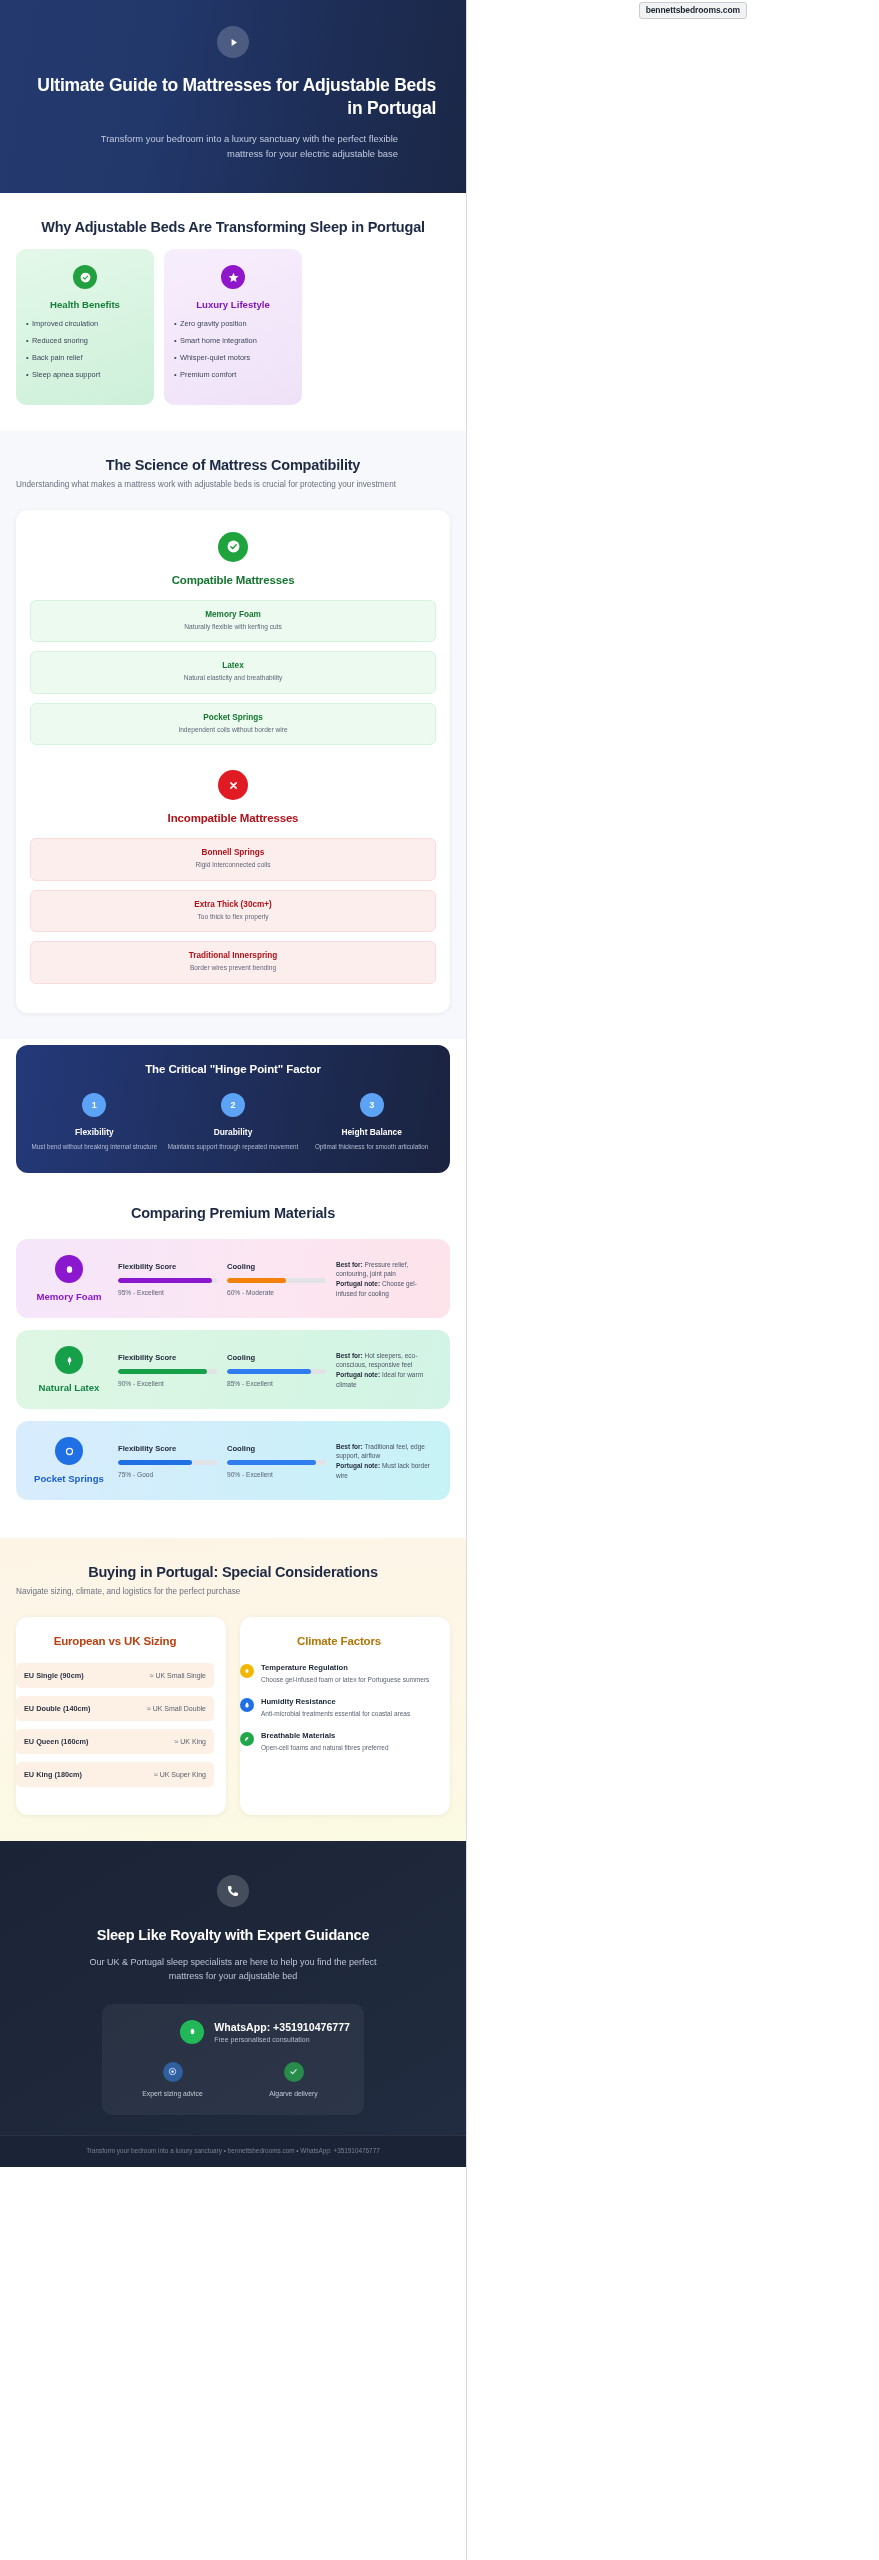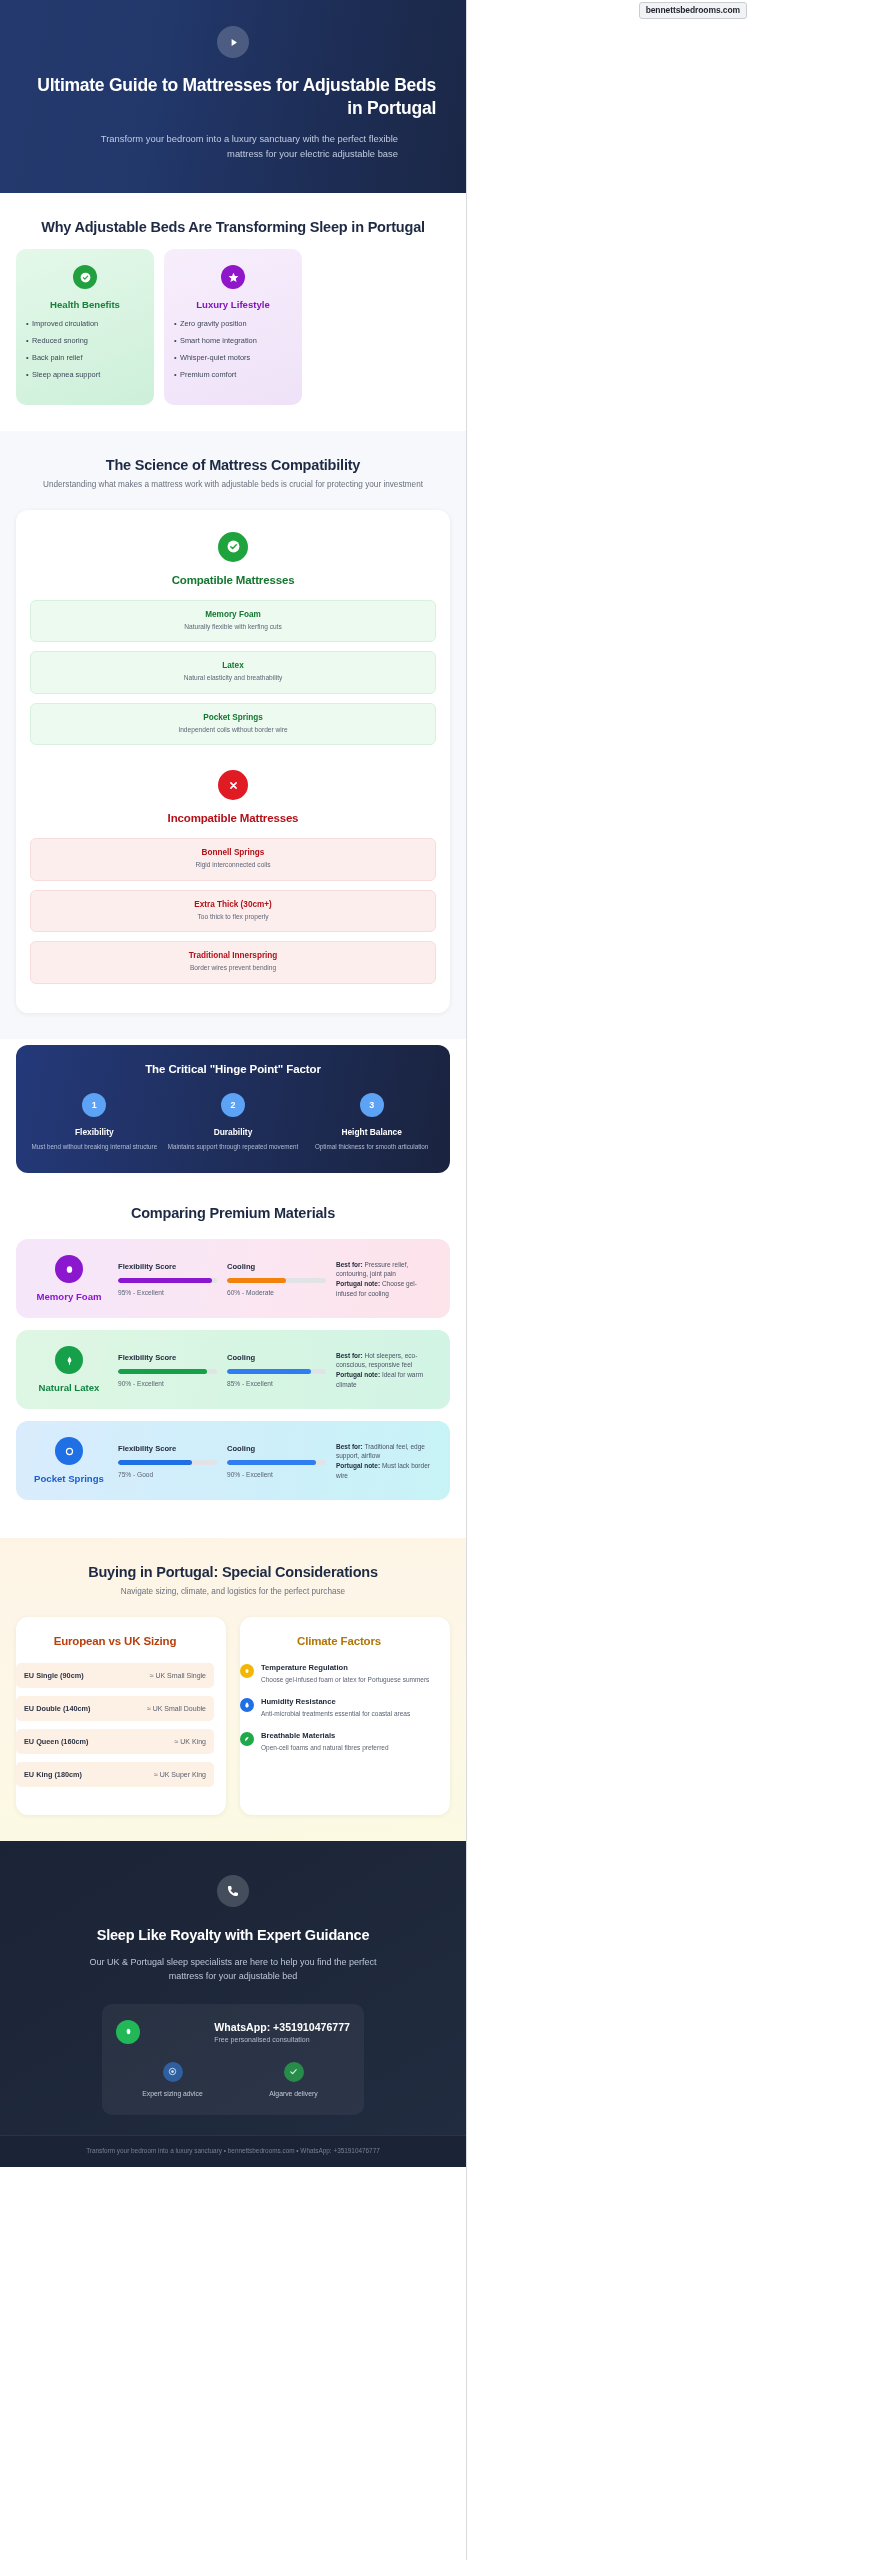--- a/index.html
+++ b/index.html
@@ -39,21 +39,21 @@
   .hero-sub {
     font-size: 9.4px; line-height: 1.55; color: #c2cbe0; max-width: 330px; margin: 0 auto;
   }
 
   
   .sec { padding: 26px 16px 26px 16px; }
   .sec-title {
     font-size: 14.5px; font-weight: 700; color: #1e2a44; text-align: center;
     letter-spacing: -0.2px; margin-bottom: 6px;
   }
-  .sec-sub { font-size: 8.2px; color: #69707f; text-align: center; margin-bottom: 18px; line-height: 1.5; }
+  .sec-sub { font-size: 8.2px; color: #69707f; text-align: left; margin-bottom: 18px; line-height: 1.5; }
 
   
   .benefits-grid { display: grid; grid-template-columns: repeat(3, 1fr); gap: 10px; margin-top: 14px; }
   .ben-card { border-radius: 10px; padding: 16px 10px 18px 10px; min-height: 120px; }
   .ben-card.green  { background: linear-gradient(160deg, #e4f8e9 0%, #cdf0da 100%); }
   .ben-card.purple { background: linear-gradient(160deg, #f7eefc 0%, #efe2f8 100%); }
   .ben-card.blue   { background: linear-gradient(160deg, #ddeffd 0%, #c9f0f4 100%); }
   .ben-icon { width: 24px; height: 24px; border-radius: 50%; margin: 0 auto 10px auto;
               display: flex; align-items: center; justify-content: center; }
   .ben-icon.green  { background: #22a03f; }
@@ -150,21 +150,21 @@
 
   
   .cta { background: linear-gradient(150deg, #1b2436 0%, #1d2739 40%, #222c40 100%);
          padding: 34px 20px 20px 20px; text-align: center; color: #fff; }
   .cta-circ { width: 32px; height: 32px; border-radius: 50%; background: rgba(255,255,255,0.18);
               margin: 0 auto 20px auto; display: flex; align-items: center; justify-content: center; }
   .cta-title { font-size: 14.5px; font-weight: 700; margin-bottom: 12px; letter-spacing: -0.2px; }
   .cta-sub { font-size: 9px; color: #bcc5d6; line-height: 1.6; max-width: 300px; margin: 0 auto 20px auto; }
   .cta-box { background: rgba(255,255,255,0.055); border-radius: 10px; padding: 16px 14px 18px 14px;
              margin: 0 auto; max-width: 262px; }
-  .wa-row { display: flex; align-items: center; gap: 10px; justify-content: space-between; margin-bottom: 18px; }
+  .wa-row { display: flex; align-items: center; gap: 10px; justify-content: flex-end; margin-bottom: 18px; }
   .wa-circ { width: 24px; height: 24px; border-radius: 50%; background: #22b857; flex: 0 0 24px;
              display: flex; align-items: center; justify-content: center; }
   .wa-txt { text-align: left; }
   .wa-num { font-size: 10.6px; font-weight: 700; color: #fff; margin-bottom: 3px; }
   .wa-sub { font-size: 7px; color: #b5bdcc; }
   .feat-grid { display: grid; grid-template-columns: 1fr 1fr; gap: 8px; }
   .feat { text-align: center; }
   .feat-circ { width: 20px; height: 20px; border-radius: 50%; margin: 0 auto 8px auto;
                display: flex; align-items: center; justify-content: center; }
   .feat-circ.blue  { background: #2f5f9e; }

